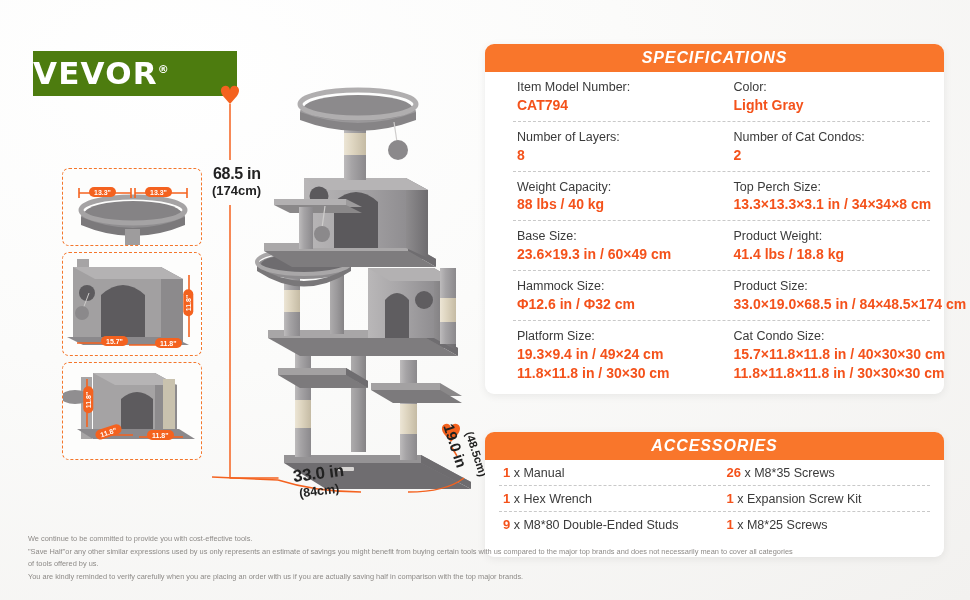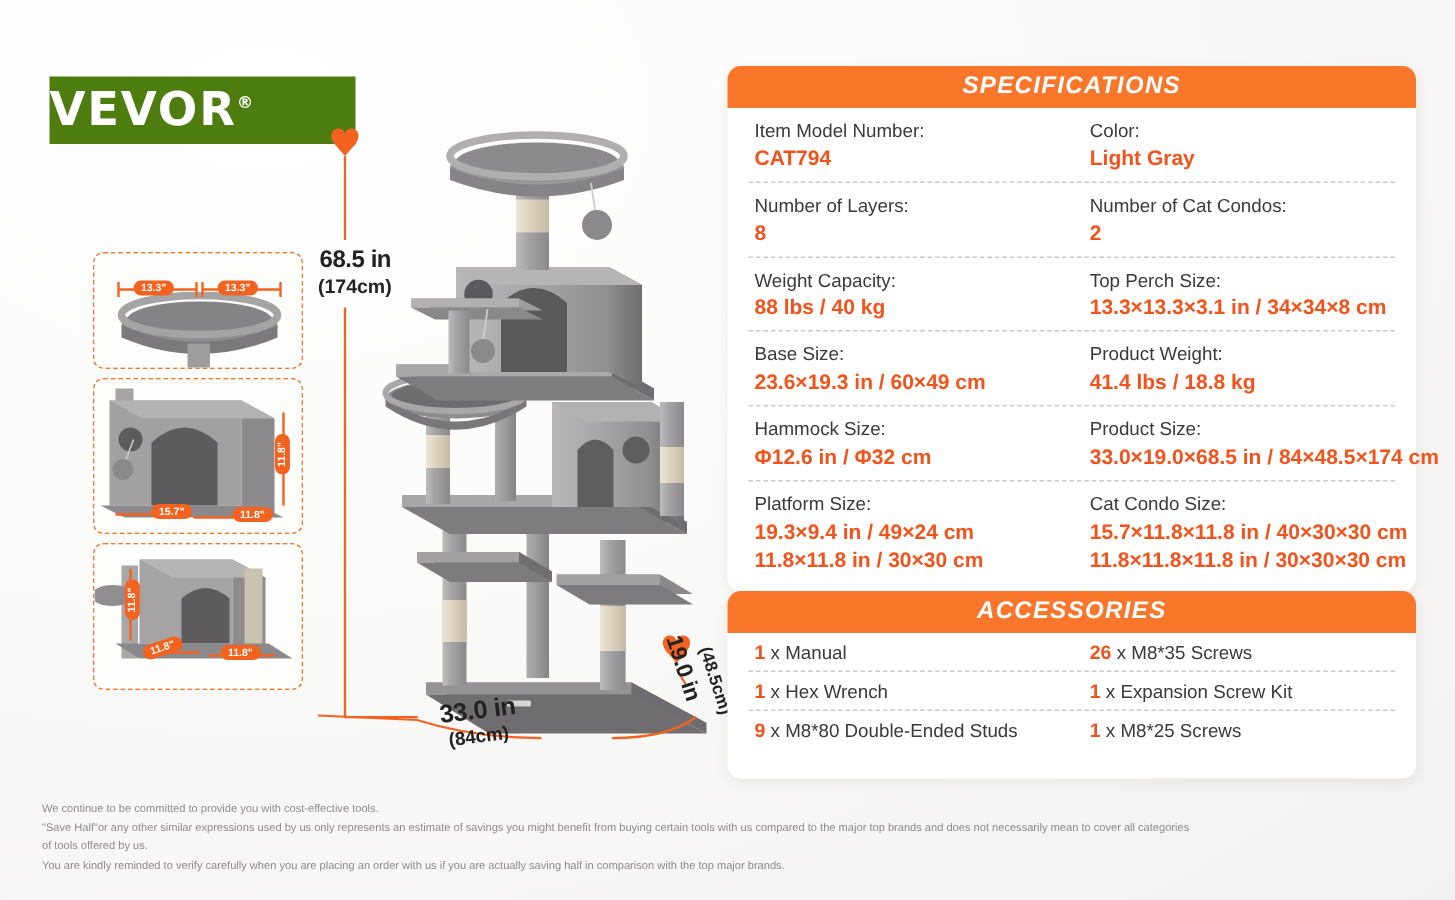--- a/index.html
+++ b/index.html
@@ -20,35 +20,36 @@
     font-family:"DejaVu Sans", sans-serif; position:relative; line-height:1;
   }
   .logo-reg{ font-size:11px; vertical-align:super; font-weight:bold; }
 
   
   .panel{
     position:absolute; background:#fff; border-radius:9px;
     box-shadow:0 2px 9px rgba(0,0,0,.07);
   }
   #specs-panel{ left:485px; top:44px; width:459px; height:350px; }
-  #acc-panel{ left:485px; top:394px; width:459px; height:125px; }
+  #acc-panel{ left:485px; top:432px; width:459px; height:125px; }
   .panel-head{
     background:#F9762B; border-radius:9px 9px 0 0; height:28px;
     display:flex; align-items:center; justify-content:center;text-align:right;
   }
   .panel-head .t{
     color:#fff; font-style:italic; font-weight:bold; font-size:16px;
     letter-spacing:.9px;
   }
   .panel-body{ padding:0 14px; }
 
   
   .spec-row{
     display:flex; border-bottom:1px dashed #c9c9c9;
     padding:7px 0 6px 0;
+    margin-left:14px;
   }
   .spec-row:last-child{ border-bottom:none; }
   .spec-cell{ flex:0 0 50%; padding-left:4px; }
   .spec-cell.right{ padding-left:12px; }
   .lbl{ font-size:12.5px; color:#3a3a3a; line-height:1.35; }
   .val{ font-size:14px; color:#F4521B; font-weight:bold; line-height:1.35; white-space:nowrap; }
 
   
   .acc-row{
     display:flex; border-bottom:1px dashed #c9c9c9; padding:5px 0 5px 0;

